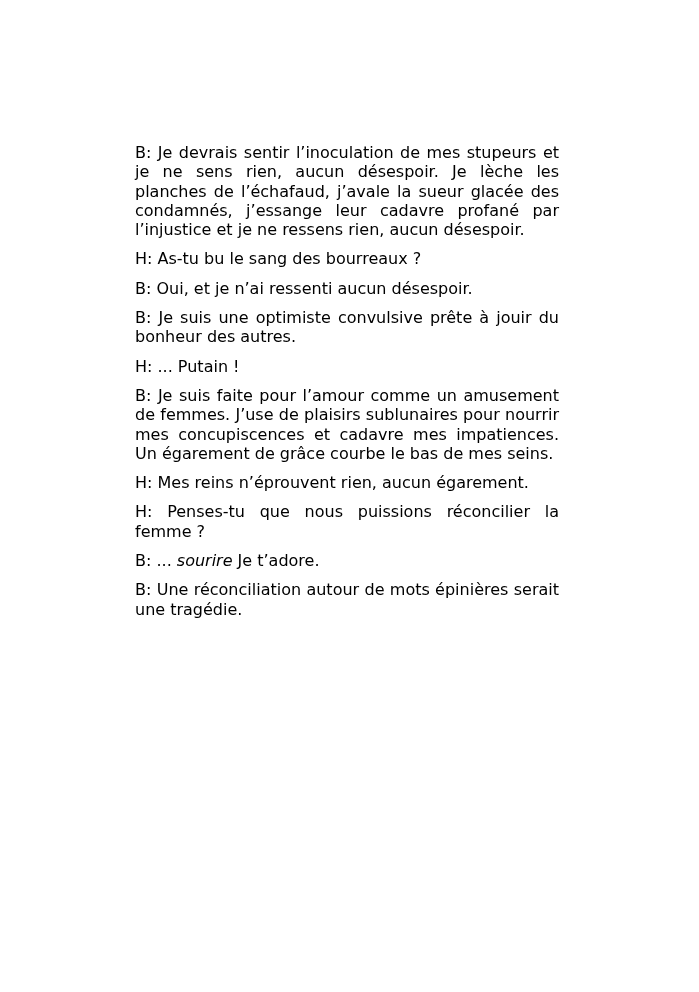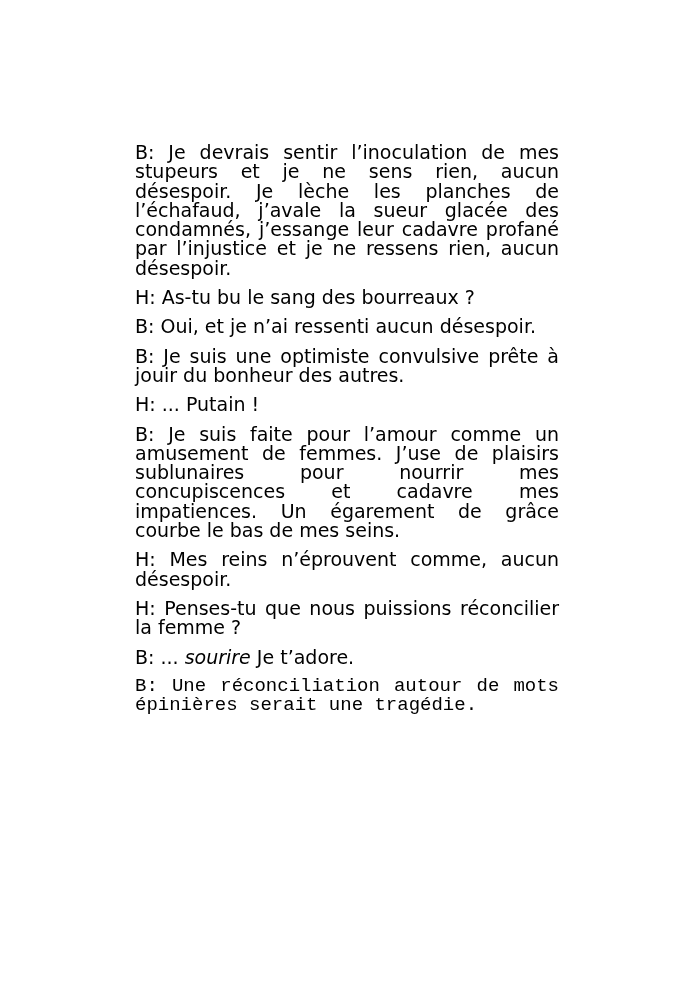--- a/index.html
+++ b/index.html
@@ -14,45 +14,44 @@
     background: #ffffff;
     overflow: hidden;
     font-family: "DejaVu Sans", "Liberation Sans", sans-serif;
   }
   .dialogue {
     position: absolute;
     left: 135px;
     top: 143px;
     width: 424px;
     color: #000000;
-    font-size: 19px;
+    font-size: 16px;
     line-height: 19.3px;
   }
   .para {
     margin: 0 0 10px 0;
     text-align: justify;
     text-justify: inter-word;
   }
   .para:last-child {
     margin-bottom: 14px;
-    font-family: Liberation Mono, monospace;
   }
   .em {
     font-style: italic;
   }
 </style>
 </head>
 <body>
 
 <div class="page">
   <div class="dialogue">
       <p class="para"><span>B: Je devrais sentir l’inoculation de mes stupeurs et je ne sens rien, aucun désespoir. Je lèche les planches de l’échafaud, j’avale la sueur glacée des condamnés, j’essange leur cadavre profané par l’injustice et je ne ressens rien, aucun désespoir.</span></p>
       <p class="para"><span>H: As-tu bu le sang des bourreaux ?</span></p>
       <p class="para"><span>B: Oui, et je n’ai ressenti aucun désespoir.</span></p>
       <p class="para"><span>B: Je suis une optimiste convulsive prête à jouir du bonheur des autres.</span></p>
       <p class="para"><span>H: ... Putain !</span></p>
       <p class="para"><span>B: Je suis faite pour l’amour comme un amusement de femmes. J’use de plaisirs sublunaires pour nourrir mes concupiscences et cadavre mes impatiences. Un égarement de grâce courbe le bas de mes seins.</span></p>
-      <p class="para"><span>H: Mes reins n’éprouvent comme, aucun désespoir.</span></p>
+      <p class="para"><span>H: Mes reins n’éprouvent rien, aucun égarement.</span></p>
       <p class="para"><span>H: Penses-tu que nous puissions réconcilier la femme ?</span></p>
       <p class="para"><span>B: ... </span><span class="em">sourire</span><span> Je t’adore.</span></p>
       <p class="para"><span>B: Une réconciliation autour de mots épinières serait une tragédie.</span></p>
     </div>
 </div>
 
 </body></html>

